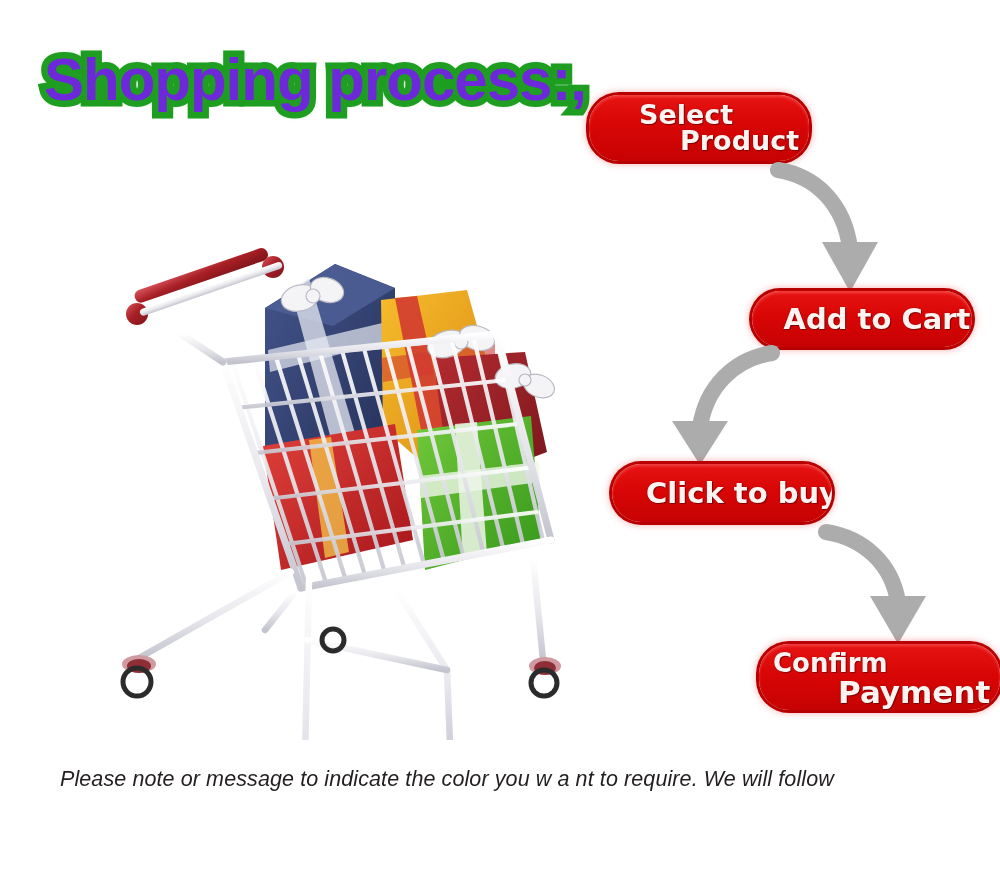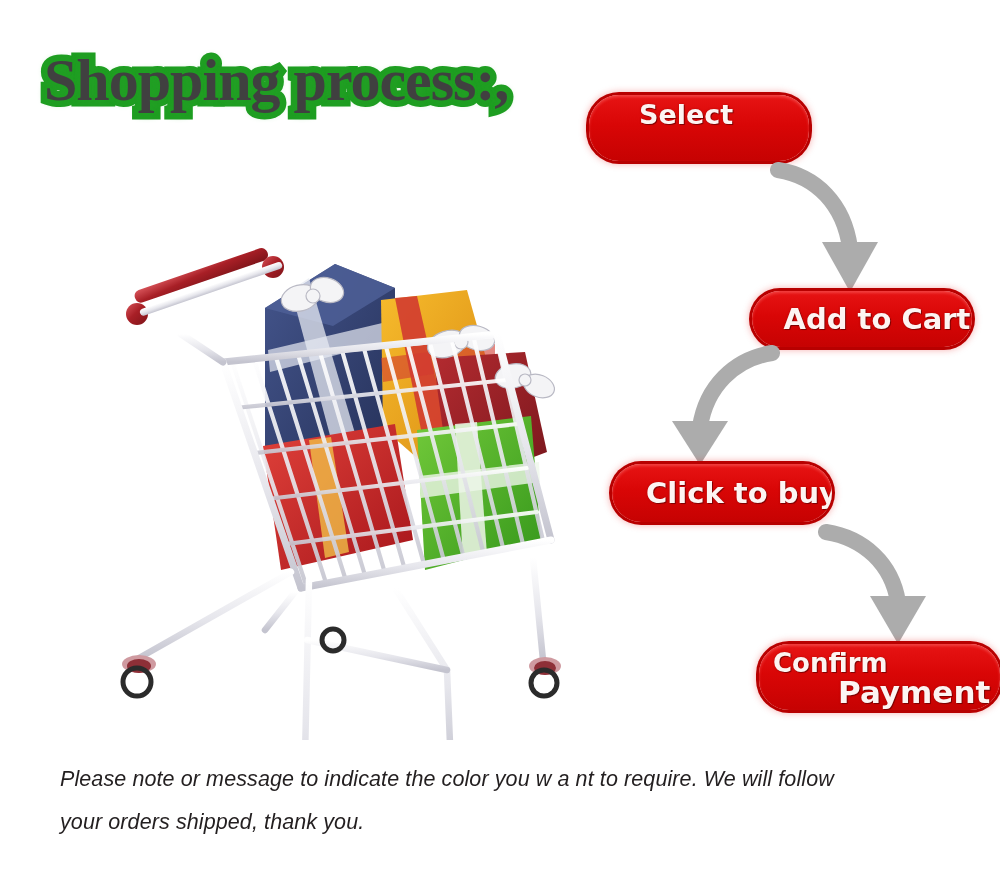--- a/index.html
+++ b/index.html
@@ -28,23 +28,23 @@
     width: 490px;
     height: 72px;
   }
 
   #title-text {
     position: absolute;
     left: 0;
     top: 0;
     font-size: 60px;
     font-weight: bold;
-    font-family: Liberation Serif, serif;
+    font-family: Liberation Sans, sans-serif;
     letter-spacing: -1px;
-    color: #404040;
+    color: #6d28d9;
     white-space: nowrap;
     line-height: 72px;
     -webkit-text-stroke: 13px #1f9e22;
     paint-order: stroke fill;
     text-shadow:
        0 0 3px #1f9e22,
        0 0 6px #1f9e22,
        0 0 9px #2aa32c;
   }
 
@@ -285,20 +285,21 @@
         </g>
         <g>
           <circle cx="238" cy="400" r="11" fill="none" stroke="#2b2b2b" stroke-width="5"></circle>
         </g>
       </g>
     </svg>
   </div>
 
   <div class="flow-button" id="btn-select-product">
     <span class="btn-line line-1">Select</span>
+    <span class="btn-line line-2">Product</span>
   </div>
 
   <div class="flow-arrow" id="arrow-1">
     <svg viewBox="0 0 130 135" xmlns="http://www.w3.org/2000/svg">
       <path d="M8 10 C 46 16, 74 44, 80 88 L 80 92" fill="none" stroke="#acacac" stroke-width="16" stroke-linecap="round"></path>
       <polygon points="52,82 108,82 80,132" fill="#acacac"></polygon>
     </svg>
   </div>
 
   <div class="flow-button" id="btn-add-to-cart">
@@ -323,16 +324,15 @@
     </svg>
   </div>
 
   <div class="flow-button" id="btn-confirm-payment">
     <span class="btn-line line-1">Confirm</span>
     <span class="btn-line line-2">Payment</span>
   </div>
 
   <div id="footer-note">
     <span class="note-line">Please note or message to indicate the color you w a nt to require. We will follow</span>
-    <span class="note-line">your orders shipped, thank you.</span>
   </div>
 
 </div>
 
 </body></html>

